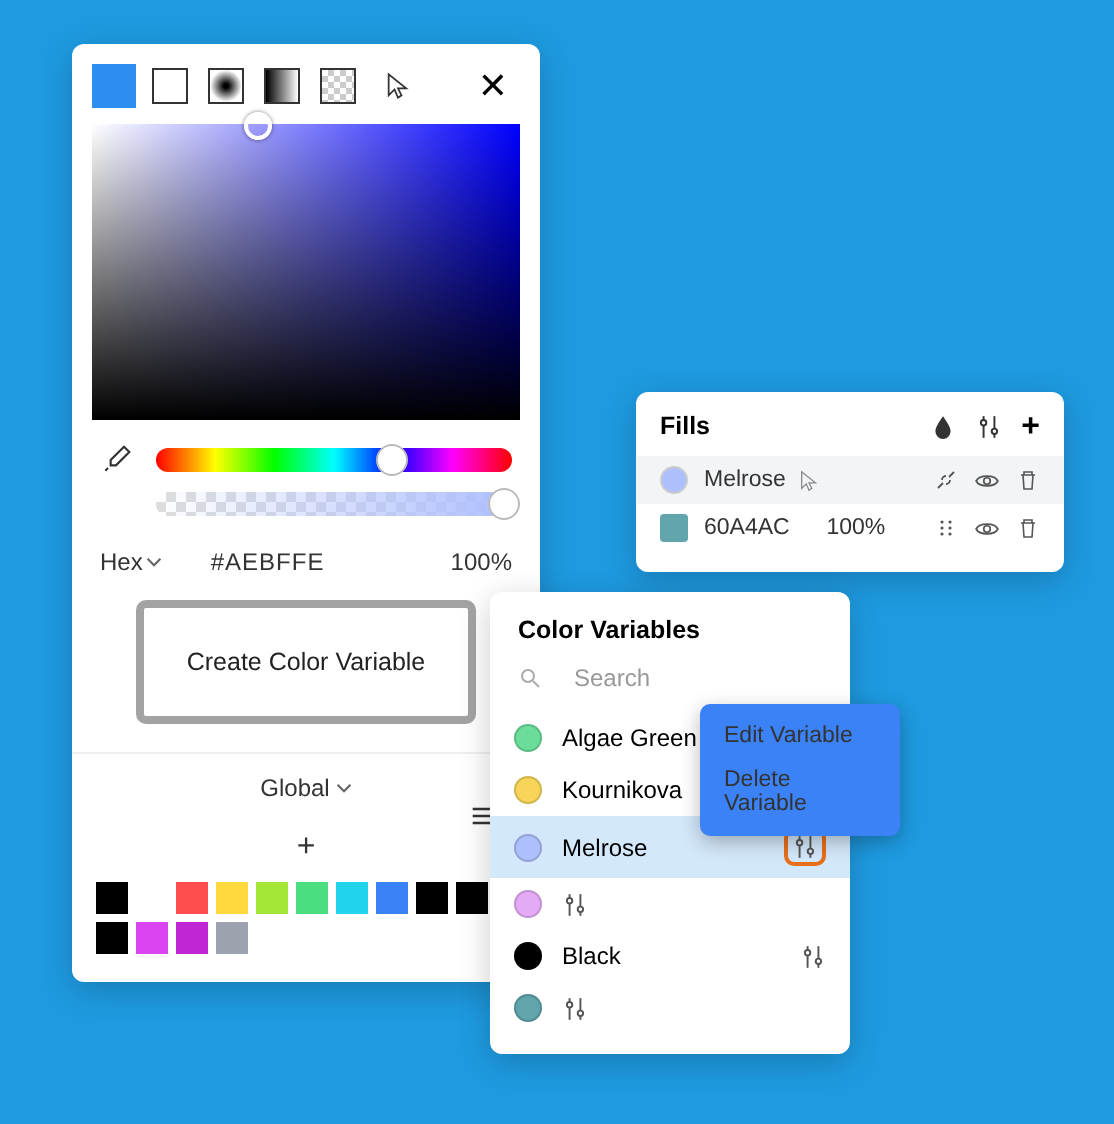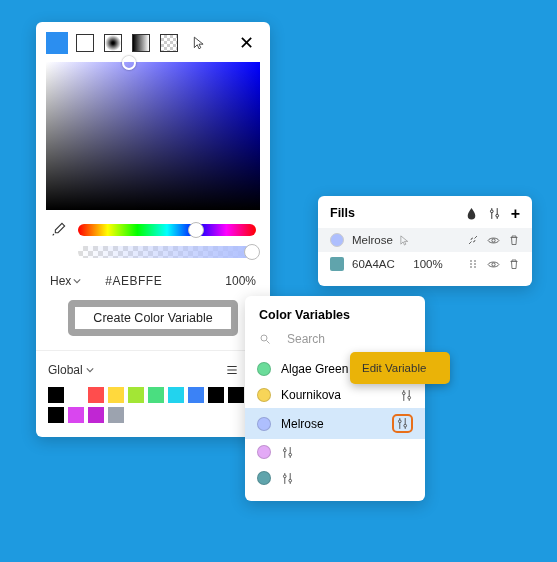--- a/index.html
+++ b/index.html
@@ -21,23 +21,23 @@
 .eyedrop { width: 16px; height: 16px; }
 .hue-bar { flex: 1; height: 12px; border-radius: 6px; background: linear-gradient(to right, #f00, #ff0, #0f0, #0ff, #00f, #f0f, #f00); position: relative; }
 .hue-bar .hthumb { position: absolute; width: 16px; height: 16px; background: #fff; border: 1px solid #bbb; border-radius: 50%; top: -2px; left: 62%; }
 .alpha-row { padding: 0 14px 10px 42px; }
 .alpha-bar { height: 12px; border-radius: 6px; background: linear-gradient(to right, rgba(174,191,254,0) 0%, #aebffe 100%), repeating-conic-gradient(#ddd 0% 25%, #fff 0% 50%); background-size: auto, 10px 10px; position: relative; }
 .alpha-bar .athumb { position: absolute; width: 16px; height: 16px; background: #fff; border: 1px solid #bbb; border-radius: 50%; top: -2px; right: -4px; }
 .hex-row { display: flex; align-items: flex-start; padding: 6px 14px 12px; font-size: 12px; color: #333; }
 .hex-row .lbl { display: flex; align-items: center; gap: 2px; }
 .hex-row .hex { margin-left: 24px; letter-spacing: 0.5px; }
 .hex-row .pct { margin-left: auto; }
-.create-btn { margin: 0 32px 14px; border: 7px solid #a3a3a3; border-radius: 5px; padding: 4px 0; text-align: center; font-size: 12.5px; color: #222; cursor: pointer; }
+.create-btn { margin: 0 32px 14px; border: 4px solid #a3a3a3; border-radius: 5px; padding: 20px 0; text-align: center; font-size: 12.5px; color: #222; cursor: pointer; }
 .divider { height: 1px; background: #eee; }
-.global-header { display: flex; align-items: center; padding: 10px 12px 8px; font-size: 12px; color: #333; }
+.global-header { display: flex; align-items: center; padding: 10px 12px 8px; font-size: 12px; color: #333; flex-direction: column; }
 .global-header .gh-lbl { display: flex; align-items: center; gap: 3px; }
 .global-header .list-ico { margin-left: auto; margin-right: 10px; }
 .global-header .plus { font-size: 16px; }
 .swatch-grid { padding: 0 12px 14px; display: flex; flex-wrap: wrap; gap: 4px; }
 .swatch-grid .gs { width: 16px; height: 16px; }
 
 .fills { left: 318px; top: 196px; width: 214px; padding: 10px 0 10px; }
 .fills-hdr { display: flex; align-items: flex-end; padding: 0 12px 8px; font-size: 12.5px; font-weight: 600; }
 .fills-hdr .ico { margin-left: auto; display: flex; gap: 10px; align-items: center; }
 .fill-row { display: flex; align-items: center; padding: 5px 12px; font-size: 11.5px; color: #333; gap: 8px; }
@@ -50,21 +50,21 @@
 .colorvars { left: 245px; top: 296px; width: 180px; padding: 12px 0 10px; }
 .cv-title { font-size: 12.5px; font-weight: 600; padding: 0 14px 10px; }
 .cv-search { display: flex; align-items: center; gap: 16px; padding: 0 14px 10px; color: #999; font-size: 12px; }
 .cv-row { display: flex; align-items: center; padding: 6px 12px; font-size: 12px; gap: 10px; position: relative; }
 .cv-row .dot { width: 14px; height: 14px; border-radius: 50%; border: 1px solid rgba(0,0,0,0.15); }
 .cv-row .nm { flex: 1; white-space: nowrap; overflow: hidden; text-overflow: ellipsis; }
 .cv-row .sl { color: #555; }
 .cv-row.selected { background: #d4e8fb; }
 .cv-row.selected .sl { border: 2px solid #e86f1a; border-radius: 5px; padding: 1px 2px; }
 
-.context-menu { position: absolute; left: 350px; top: 352px; background: #eab308; border-radius: 5px; box-shadow: 0 3px 10px rgba(0,0,0,0.28); font-size: 11.5px; color: #333; padding: 5px 0; width: 100px; z-index: 5; }
+.context-menu { position: absolute; left: 350px; top: 352px; background: #3b82f6; border-radius: 5px; box-shadow: 0 3px 10px rgba(0,0,0,0.28); font-size: 11.5px; color: #333; padding: 5px 0; width: 100px; z-index: 5; }
 .context-menu .mi { padding: 5px 12px; cursor: pointer; }
 
 svg { display: block; }
 </style>
 </head>
 <body>
 
 <div class="panel color-picker">
   <div class="cp-toolbar">
     <div class="swatch sw1"></div>
@@ -280,30 +280,45 @@
             <circle cx="7" cy="8" r="2.5" fill="none" stroke="#555" stroke-width="1.8"></circle>
             <line x1="7" y1="2" x2="7" y2="5.5" stroke="#555" stroke-width="1.8"></line>
             <line x1="7" y1="10.5" x2="7" y2="22" stroke="#555" stroke-width="1.8"></line>
             <circle cx="17" cy="16" r="2.5" fill="none" stroke="#555" stroke-width="1.8"></circle>
             <line x1="17" y1="2" x2="17" y2="13.5" stroke="#555" stroke-width="1.8"></line>
             <line x1="17" y1="18.5" x2="17" y2="22" stroke="#555" stroke-width="1.8"></line>
           </svg>
         </span>
       </div>
       <div class="cv-row">
+        <span class="dot" style="background:#000000"></span>
+        <span class="nm">Black</span>
+        <span class="sl">
+          <svg width="13" height="13" viewBox="0 0 24 24">
+            <circle cx="7" cy="8" r="2.5" fill="none" stroke="#555" stroke-width="1.8"></circle>
+            <line x1="7" y1="2" x2="7" y2="5.5" stroke="#555" stroke-width="1.8"></line>
+            <line x1="7" y1="10.5" x2="7" y2="22" stroke="#555" stroke-width="1.8"></line>
+            <circle cx="17" cy="16" r="2.5" fill="none" stroke="#555" stroke-width="1.8"></circle>
+            <line x1="17" y1="2" x2="17" y2="13.5" stroke="#555" stroke-width="1.8"></line>
+            <line x1="17" y1="18.5" x2="17" y2="22" stroke="#555" stroke-width="1.8"></line>
+          </svg>
+        </span>
+      </div>
+      <div class="cv-row">
         <span class="dot" style="background:#60a4ac"></span>
         <span class="sl">
           <svg width="13" height="13" viewBox="0 0 24 24">
             <circle cx="7" cy="8" r="2.5" fill="none" stroke="#555" stroke-width="1.8"></circle>
             <line x1="7" y1="2" x2="7" y2="5.5" stroke="#555" stroke-width="1.8"></line>
             <line x1="7" y1="10.5" x2="7" y2="22" stroke="#555" stroke-width="1.8"></line>
             <circle cx="17" cy="16" r="2.5" fill="none" stroke="#555" stroke-width="1.8"></circle>
             <line x1="17" y1="2" x2="17" y2="13.5" stroke="#555" stroke-width="1.8"></line>
             <line x1="17" y1="18.5" x2="17" y2="22" stroke="#555" stroke-width="1.8"></line>
           </svg>
         </span>
       </div>
     </div>
 </div>
 
 <div class="context-menu">
   <div class="mi">Edit Variable</div>
+  <div class="mi">Delete Variable</div>
 </div>
 
 </body></html>

